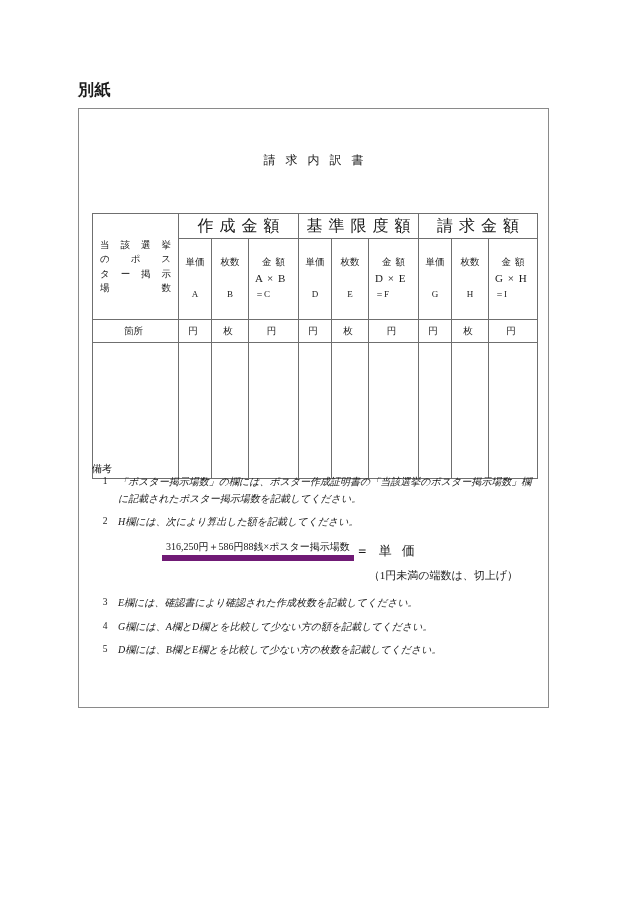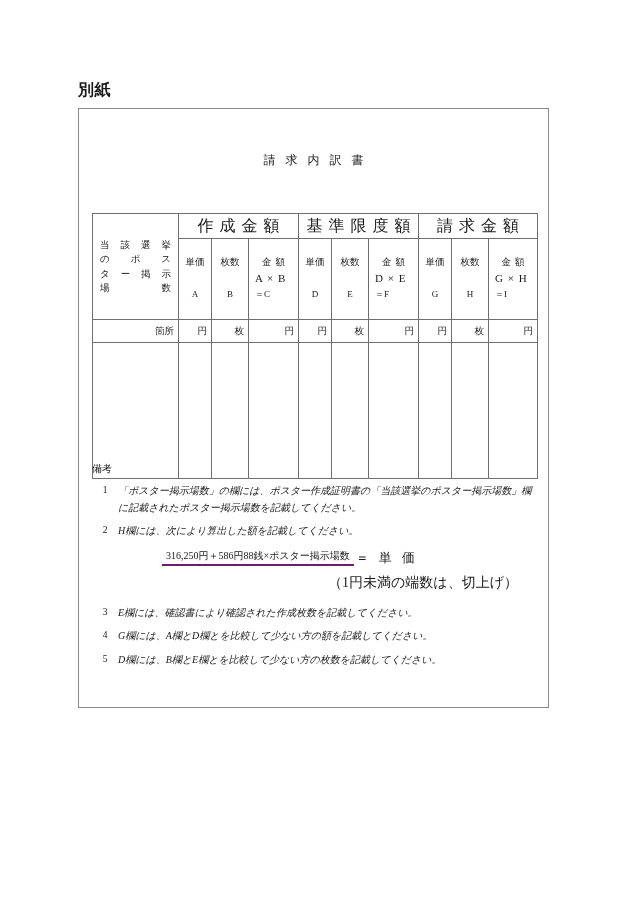--- a/index.html
+++ b/index.html
@@ -114,40 +114,38 @@
     font-size: 9px;
   }
   .sub-head.with-formula .sh-formula,
   .sub-head.with-formula .sh-letter {
     text-align: left;
     padding-left: 2px;
   }
 
   .unit-row td {
     height: 22px;
-    text-align: right;
     padding-right: 4px !important;
     font-size: 9.5px;
   }
   .body-row td {
     height: 135px;
   }
 
   
   .notes {
     position: absolute;
     left: 13px;
     top: 355px;
     width: 448px;
     font-size: 10px;
     line-height: 1;
   }
   .notes-heading {
     font-size: 10px;
-    margin-bottom: 9px;
     line-height: 1;
   }
   .note-item {
     display: flex;
     align-items: flex-start;
     margin-bottom: 7px;
   }
   .note-num {
     width: 26px;
     flex: 0 0 26px;
@@ -170,41 +168,41 @@
     margin: 9px 0 4px 70px;
   }
   .fraction {
     display: inline-flex;
     flex-direction: column;
     text-align: center;
   }
   .fraction .numer {
     font-size: 10px;
     padding: 0 4px 2px 4px;
-    border-bottom: 2px solid #701a75;
+    border-bottom: 6px solid #701a75;
     line-height: 1.3;
     white-space: nowrap;
   }
   .fraction .denom {
     font-size: 10px;
     padding: 2px 4px 0 4px;
     line-height: 1.3;
     white-space: nowrap;
   }
   .formula-result {
     font-size: 13px;
     margin-left: 2px;
     white-space: nowrap;
   }
   .formula-result .sp {
     letter-spacing: 10px;
   }
   .rounding-note {
     text-align: right;
-    font-size: 14px;
+    font-size: 11px;
     margin: 6px 22px 12px 0;
     line-height: 1.5;
   }
 </style>
 </head>
 <body>
 
 <div class="sheet-label">別紙</div>
 
 <div class="page-frame">

